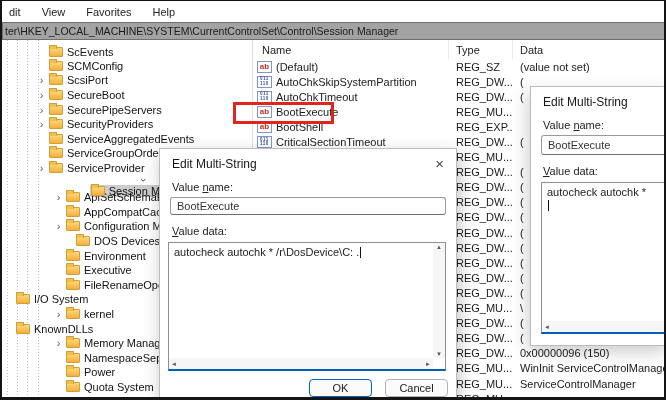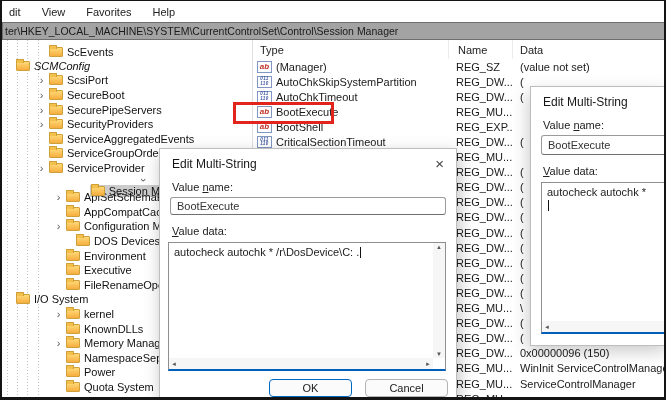--- a/index.html
+++ b/index.html
@@ -44,21 +44,21 @@
   #list-pane { position:relative; flex:1; height:100%; overflow:hidden; font-size:11px; }
   #list-header { display:grid; grid-template-columns:196px 64px 1fr; height:19px; align-items:center; }
   .hcell { height:100%; display:flex; align-items:center; border-right:1px solid #ebebeb; color:#222; }
   .hcell.name { padding-left:9px; }
   .hcell.type, .hcell.data { padding-left:7px; }
   .lrow { display:grid; grid-template-columns:196px 64px 1fr; height:15.1px; align-items:center; white-space:nowrap; }
   .cell { overflow:hidden; }
   .cell.name { display:flex; align-items:center; padding-left:4px; }
   .cell.type, .cell.data { padding-left:7px; }
   .reg-icon { width:15px; height:12px; flex:none; margin-right:4px; border:1px solid #8296c4;
-    background:#fff; display:flex; flex-direction:column; align-items:center; justify-content:center;font-style:italic; }
+    background:#fff; display:flex; flex-direction:column; align-items:center; justify-content:center; }
   .reg-icon.str { color:#c03026; font-weight:bold; font-size:8px; line-height:8px; }
   .reg-icon.dw  { color:#35519e; font-weight:bold; font-size:4.5px; line-height:4.5px; letter-spacing:.5px; }
   
   #red-box { position:absolute; left:231px; top:101px; width:101px; height:22px;
     border:3px solid #e1251c; z-index:15; pointer-events:none; }
   
   .dialog { position:absolute; background:#fff; border:1px solid #bdbdbd;
     box-shadow:2px 6px 16px rgba(0,0,0,.25); font-size:11px; display:flex; flex-direction:column; }
   .dlg-title { display:flex; align-items:center; justify-content:space-between;
     padding:8px 10px 0 12px; font-size:12px; color:#161616; }
@@ -70,21 +70,21 @@
   .dlg-text { position:relative; margin:2px 10px 0 10px; border:1px solid #8f8f8f;
     border-bottom:2px solid #005fb8; background:#fff; overflow:hidden; }
   .ta-inner { padding:3px 16px 0 5px; line-height:13px; color:#222; white-space:pre; }
   .caret { display:inline-block; width:1px; height:11px; background:#111; vertical-align:-2px; margin-left:1px; }
   .vsb { position:absolute; top:0; right:0; bottom:11px; width:12px; background:#f6f6f6;
     display:flex; flex-direction:column; justify-content:space-between; align-items:center; }
   .hsb { position:absolute; left:0; right:12px; bottom:0; height:11px; background:#f6f6f6;
     display:flex; justify-content:space-between; align-items:center; padding:0 2px; }
   .sb-arrow { font-size:6px; color:#555; line-height:8px; }
   .dlg-buttons { display:flex; justify-content:flex-end; gap:13px; padding:8px 8px 0 0; }
-  .btn { width:83px; height:18px; border-radius:4px; background:#fbfbfb; border:1px solid #b3b3b3;
+  .btn { width:63px; height:18px; border-radius:4px; background:#fbfbfb; border:1px solid #b3b3b3;
     font-size:11px; color:#1a1a1a; display:flex; align-items:center; justify-content:center; cursor:default; }
   .btn.default { border-color:#0067c0; }
   #dialog-center { left:157px; top:147px; width:298px; height:250px; z-index:20; }
   #dialog-center .dlg-text { height:145px;margin-left:8px; }
   #dialog-right { left:528px; top:85px; width:138px; height:260px; z-index:18; border-right:none; box-shadow:-2px 6px 16px rgba(0,0,0,.2); }
   #dialog-right .dlg-field { width:150px; }
   #dialog-right .dlg-text { width:150px; height:152px; }
   #dialog-right .hsb { right:0; justify-content:flex-start; }
 </style>
 </head>
@@ -104,21 +104,21 @@
   <div id="main">
     <div id="tree-pane">
       <div id="tree">
           <div class="tree-item" style="padding-left: 33px; align-items: flex-end;">
             <span class="arrow"></span>
             <span class="node">
               <span class="folder"></span>
               <span class="tree-label">ScEvents</span>
             </span>
           </div>
-          <div class="tree-item" style=" font-style: italic;">
+          <div class="tree-item" style="padding-left: 33px;">
             <span class="arrow"></span>
             <span class="node">
               <span class="folder"></span>
               <span class="tree-label">SCMConfig</span>
             </span>
           </div>
           <div class="tree-item" style="padding-left: 33px;">
             <span class="arrow">›</span>
             <span class="node">
               <span class="folder"></span>
@@ -230,21 +230,21 @@
               <span class="tree-label">I/O System</span>
             </span>
           </div>
           <div class="tree-item" style="padding-left: 50px;">
             <span class="arrow">›</span>
             <span class="node">
               <span class="folder"></span>
               <span class="tree-label">kernel</span>
             </span>
           </div>
-          <div class="tree-item" style="padding-left: 50px;">
+          <div class="tree-item" style="">
             <span class="arrow"></span>
             <span class="node">
               <span class="folder"></span>
               <span class="tree-label">KnownDLLs</span>
             </span>
           </div>
           <div class="tree-item" style="padding-left: 50px;">
             <span class="arrow">›</span>
             <span class="node">
               <span class="folder"></span>
@@ -269,29 +269,29 @@
             <span class="arrow"></span>
             <span class="node">
               <span class="folder"></span>
               <span class="tree-label">Quota System</span>
             </span>
           </div>
         </div>
     </div>
     <div id="list-pane">
       <div id="list-header">
+        <div class="hcell name">Name</div>
         <div class="hcell type">Type</div>
-        <div class="hcell name">Name</div>
         <div class="hcell data">Data</div>
       </div>
       <div id="rows">
           <div class="lrow">
             <div class="cell name">
               <span class="reg-icon str">ab</span>
-              <span>(Manager)</span>
+              <span>(Default)</span>
             </div>
             <div class="cell type">REG_SZ</div>
             <div class="cell data">(value not set)</div>
           </div>
           <div class="lrow">
             <div class="cell name">
               <span class="reg-icon dw">
                 <span>011</span>
                 <span>110</span>
               </span>

